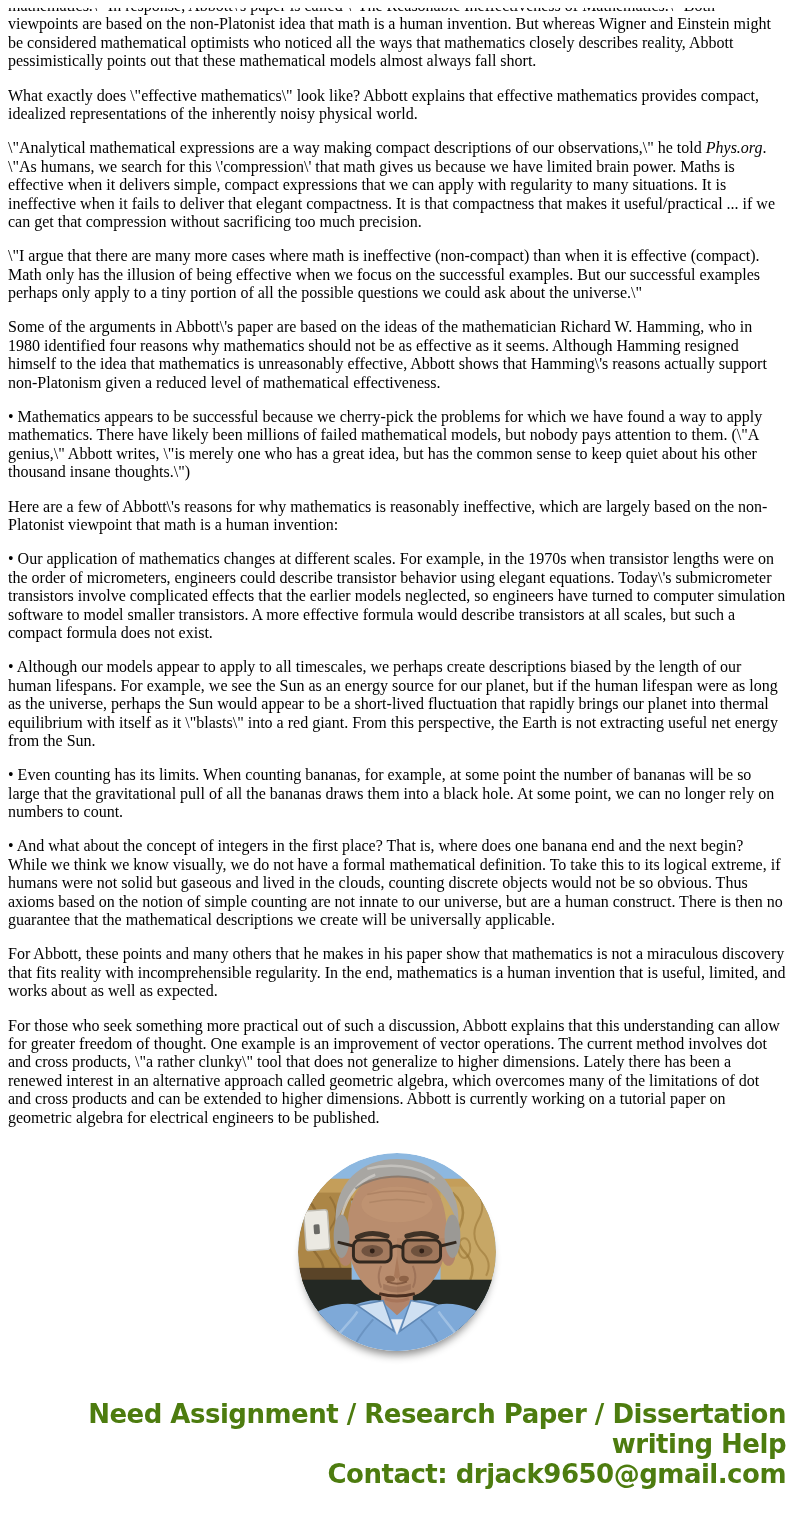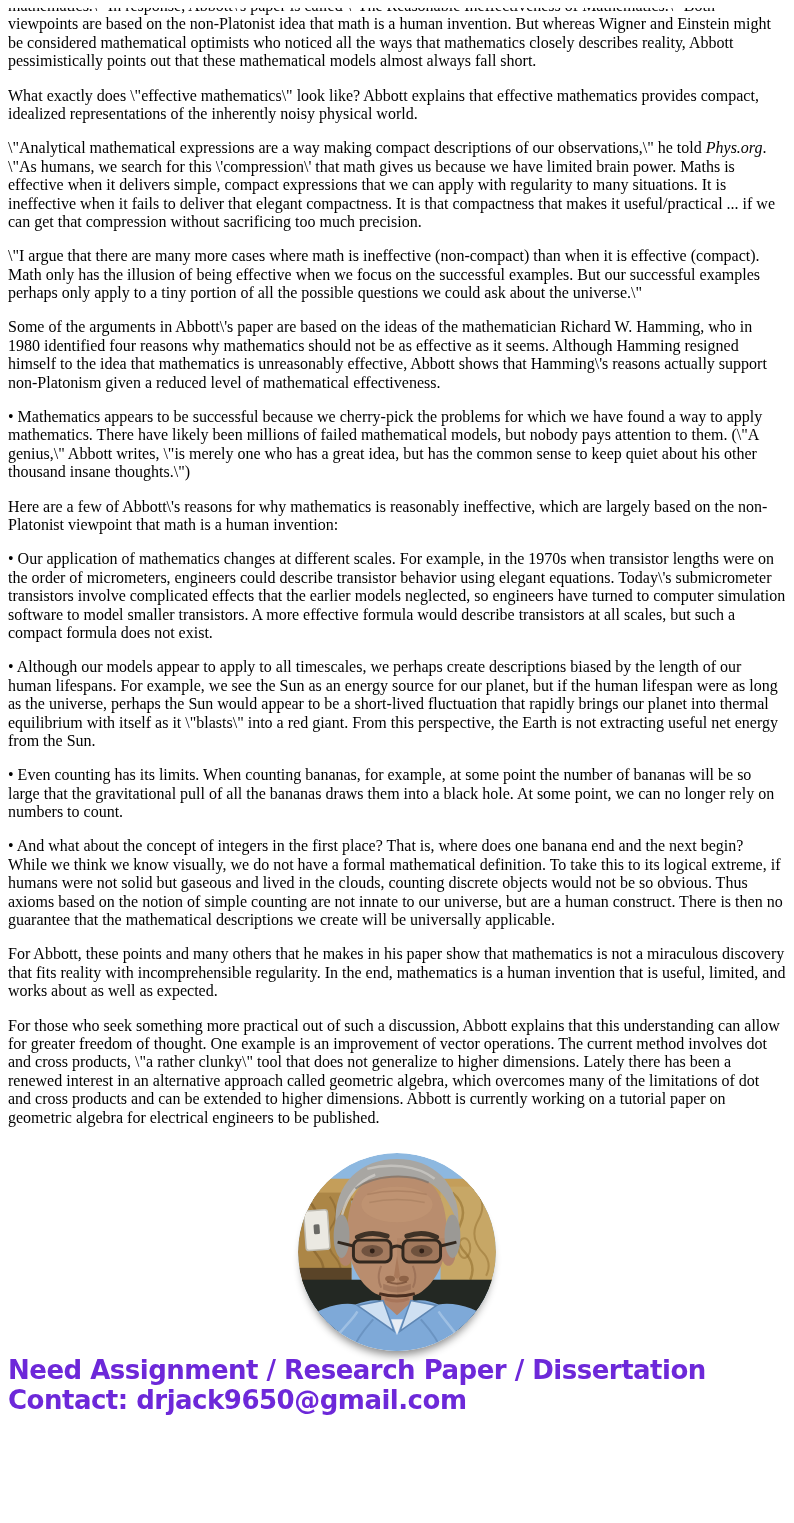--- a/index.html
+++ b/index.html
@@ -23,27 +23,28 @@
     display: inline-block;
     width: 198px;
     height: 198px;
     border-radius: 50%;
     overflow: hidden;
     box-shadow: 0 8px 9px -4px rgba(0,0,0,0.45);
   }
   .photo-wrap svg { display: block; }
 
   footer.cta {
-    text-align: left;
+    margin-top: 44px;
+    text-align: right;
     font-family: "DejaVu Sans", "Liberation Sans", sans-serif;
     font-weight: bold;
     font-size: 26px;
     letter-spacing: -0.5px;
     line-height: 30px;
-    color: #6d28d9;
+    color: #4d7c0f;
   }
 </style>
 </head>
 <body>
 
 <main>
   <p class="first">mathematics.\" In response, Abbott\'s paper is called \"The Reasonable Ineffectiveness of Mathematics.\" Both viewpoints are based on the non-Platonist idea that math is a human invention. But whereas Wigner and Einstein might be considered mathematical optimists who noticed all the ways that mathematics closely describes reality, Abbott pessimistically points out that these mathematical models almost always fall short.</p>
   <p>What exactly does \"effective mathematics\" look like? Abbott explains that effective mathematics provides compact, idealized representations of the inherently noisy physical world.</p>
   <p><span>\"Analytical mathematical expressions are a way making compact descriptions of our observations,\" he told </span><em>Phys.org</em><span>. \"As humans, we search for this \'compression\' that math gives us because we have limited brain power. Maths is effective when it delivers simple, compact expressions that we can apply with regularity to many situations. It is ineffective when it fails to deliver that elegant compactness. It is that compactness that makes it useful/practical ... if we can get that compression without sacrificing too much precision.</span></p>
   <p>\"I argue that there are many more cases where math is ineffective (non-compact) than when it is effective (compact). Math only has the illusion of being effective when we focus on the successful examples. But our successful examples perhaps only apply to a tiny portion of all the possible questions we could ask about the universe.\"</p>
@@ -148,15 +149,16 @@
         <path d="M82,142 Q100,147 118,142" stroke="#4a2e20" stroke-width="3" fill="none"></path>
         <path d="M88,147 Q100,152 112,147" stroke="#a06a50" stroke-width="3" fill="none" opacity="0.6"></path>
       </g>
     </svg>
   </span>
 </figure>
 
 <footer class="cta">
   <div>
     <span>Need Assignment / Research Paper / Dissertation</span><br>
+    <span>writing Help</span>
   </div>
   <div>Contact: drjack9650@gmail.com</div>
 </footer>
 
 </body></html>

